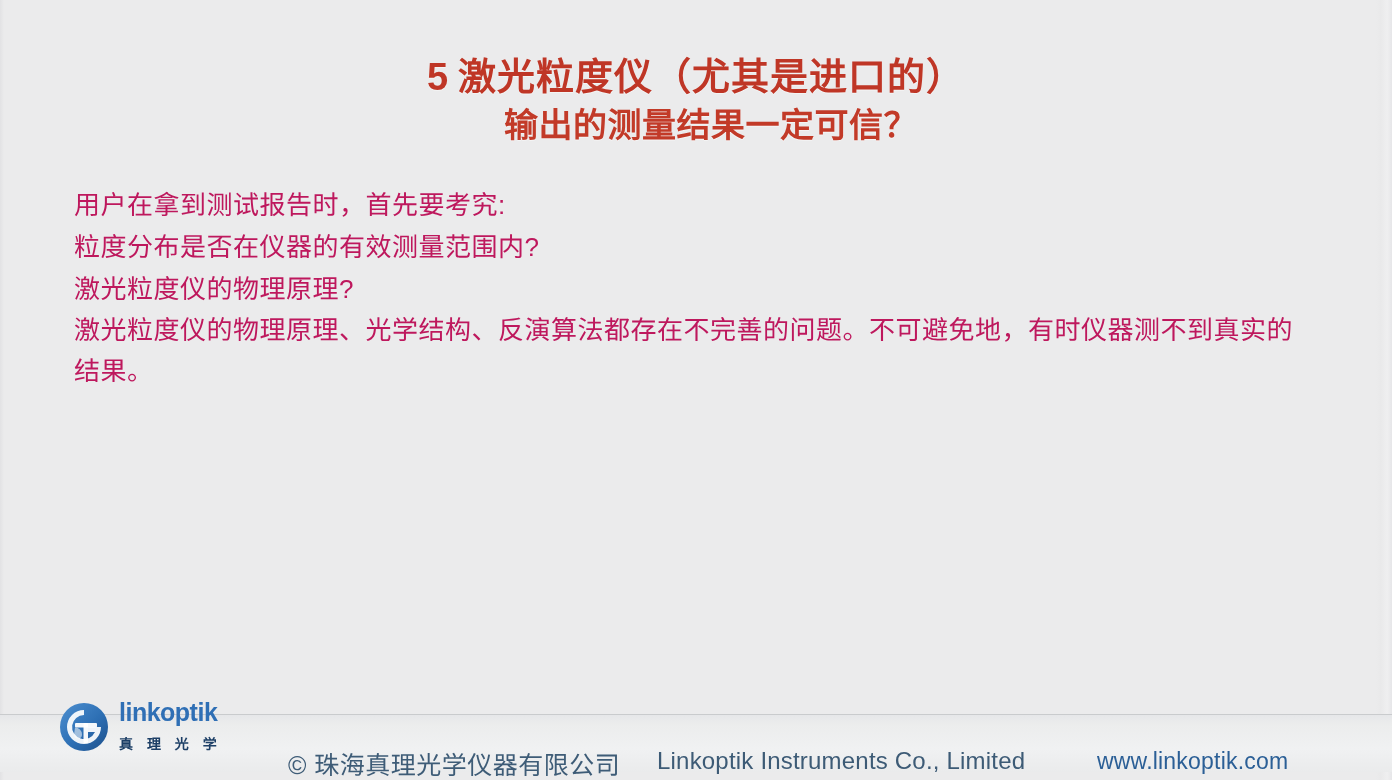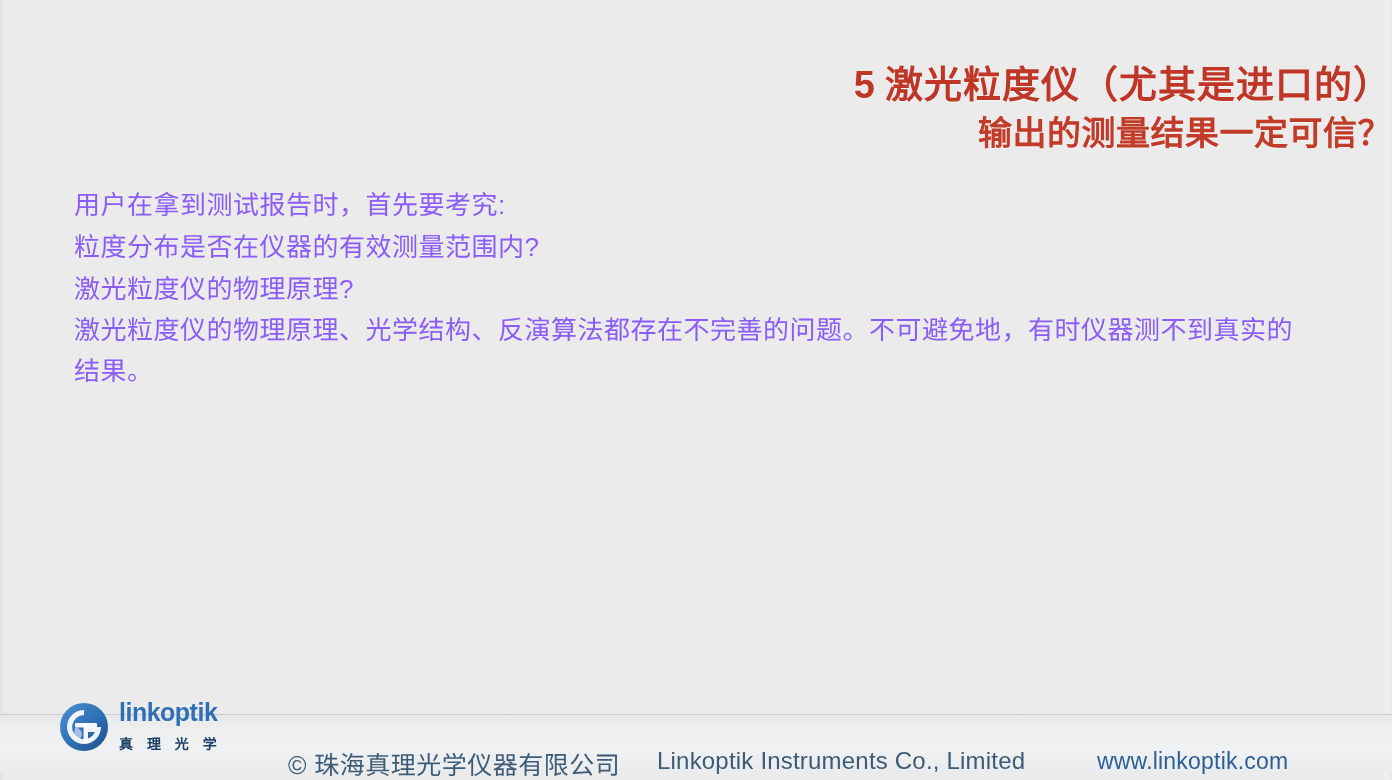--- a/index.html
+++ b/index.html
@@ -34,22 +34,21 @@
     width: 16px; height: 780px;
     background: linear-gradient(to right, #ebebec 0%, #e9e9ea 30%, #efeff0 70%, #e6e6e8 100%);
   }
 
   
   .title-block {
     position: absolute;
     left: 0;
     top: 54px;
     width: 1392px;
-    text-align: right;
-    margin-top: 8px;
+    text-align: center;
   }
   .title-line1 {
     font-size: 38px;
     font-weight: bold;
     color: #bf3626;
     letter-spacing: 1px;
     line-height: 46px;
     white-space: nowrap;
     text-shadow: 0 1px 0 rgba(255,255,255,0.45);
   }
@@ -71,21 +70,21 @@
   
   .body-block {
     position: absolute;
     left: 74px;
     top: 184px;
     width: 1245px;
   }
   .body-line {
     font-size: 26px;
     line-height: 42px;
-    color: #8b5cf6;
+    color: #be185d;
     letter-spacing: 0.5px;
     white-space: nowrap;
   }
   .body-line.accent {
     color: #c5554f;
   }
   .body-line.wrap {
     white-space: normal;
     line-height: 41px;
   }

